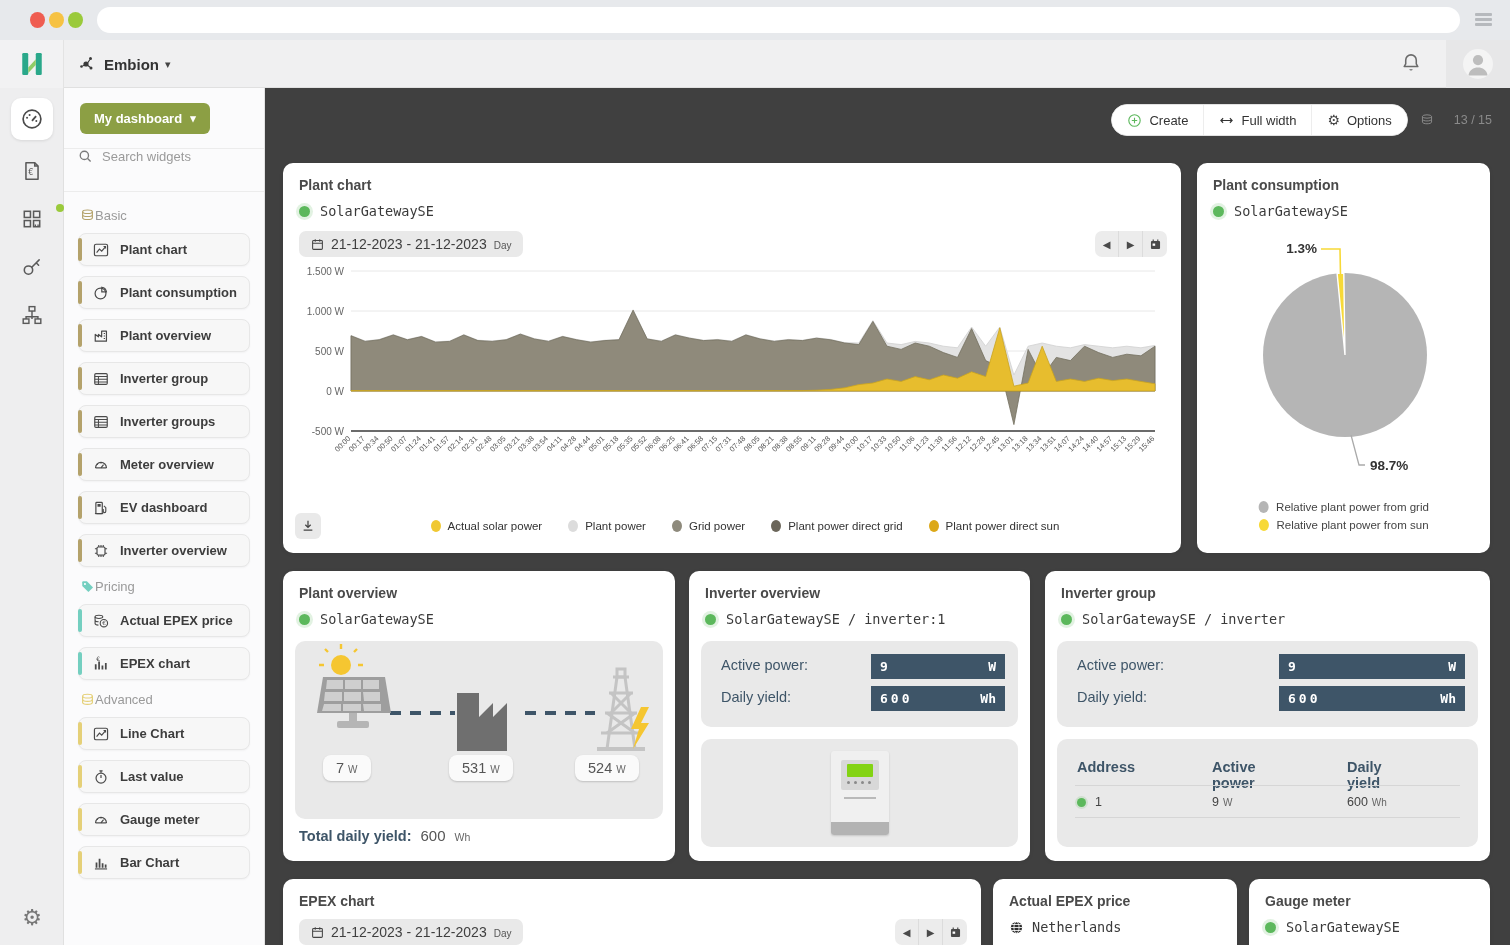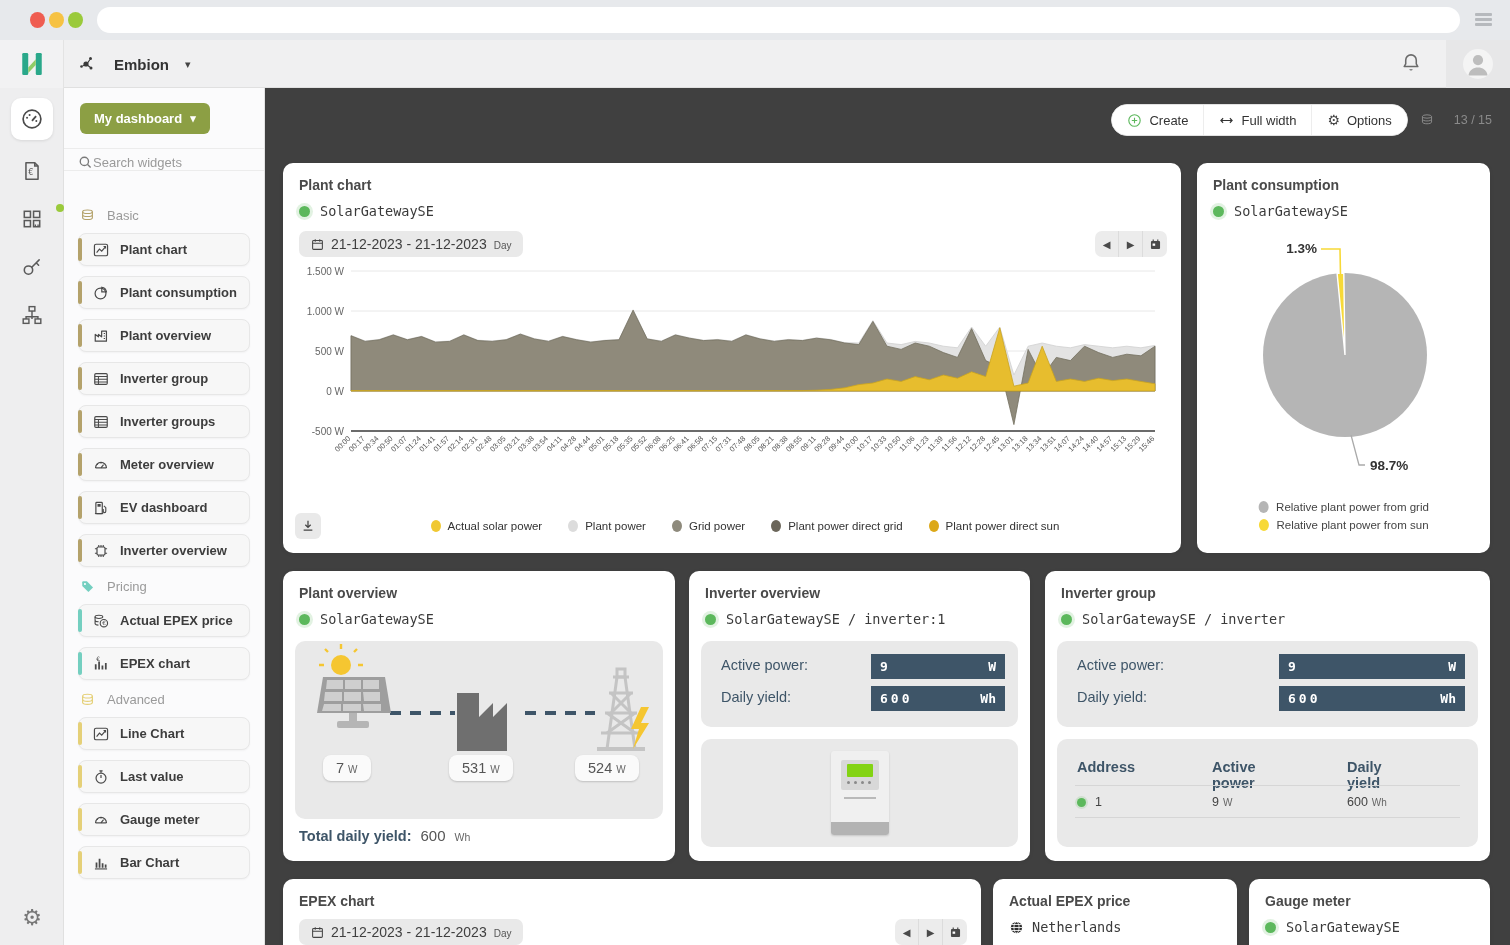--- a/index.html
+++ b/index.html
@@ -13,43 +13,43 @@
   .dot-red { left:30px; background:#ef5d51; }
   .dot-yellow { left:49px; background:#f6c243; }
   .dot-green { left:68px; background:#9aca3b; }
   .url-bar { position:absolute; left:97px; top:7px; width:1363px; height:26px; background:#ffffff; border-radius:13px; }
   .menu-icon { position:absolute; right:18px; top:13px; width:17px; }
   .menu-icon span { display:block; height:2.5px; background:#b6b9bd; margin-bottom:2.5px; border-radius:1px; }
 
   
   .app-header { position:absolute; left:0; top:40px; width:1510px; height:48px; background:#f0f0f1; border-bottom:1px solid #e0e0e0; }
   .logo-cell { position:absolute; left:0; top:0; width:64px; height:48px; border-right:1px solid #e3e3e3; display:flex; align-items:center; justify-content:center; background:#f2f2f3; }
-  .org-row { position:absolute; left:78px; top:0; height:48px; display:flex; align-items:center; gap:16px; }
+  .org-row { position:absolute; left:78px; top:0; height:48px; display:flex; align-items:center; gap:6px; }
   .org-name { font-size:15px; font-weight:bold; color:#333; }
   .chev { font-size:11px; color:#444; }
   .bell-btn { position:absolute; right:86px; top:12px; width:24px; height:24px; color:#555; }
   .avatar-cell { position:absolute; right:0; top:0; width:64px; height:48px; background:#e7e7e8; display:flex; align-items:center; justify-content:center; }
   .avatar { width:30px; height:30px; border-radius:50%; background:#f4f4f4; overflow:hidden; }
 
   
   .nav-rail { position:absolute; left:0; top:88px; width:64px; height:857px; background:#eeeeef; border-right:1px solid #e0e0e0; }
   .rail-item { position:absolute; left:11px; width:42px; height:42px; display:flex; align-items:center; justify-content:center; color:#5a5a5a; border-radius:10px; }
   .rail-item.active { background:#ffffff; box-shadow:0 1px 3px rgba(0,0,0,.10); }
   .rail-dot { position:absolute; left:56px; top:116px; width:8px; height:8px; border-radius:50%; background:#9aca3b; }
   .rail-gear { position:absolute; left:0; bottom:14px; width:64px; text-align:center; font-size:22px; color:#777; }
 
   
   .sidebar { position:absolute; left:64px; top:88px; width:201px; height:857px; background:#fbfbfc; border-right:1px solid #e3e3e3; }
   .dash-btn { position:absolute; left:16px; top:15px; height:31px; padding:0 14px; background:#8c9f44; color:#fff; font-weight:bold; font-size:13px; border:none; border-radius:6px; display:flex; align-items:center; gap:8px; cursor:pointer; font-family:inherit; }
   .dash-btn .chev { color:#fff; }
-  .search-row { position:absolute; left:0; top:60px; width:100%; height:23px; border-top:1px solid #ececec; border-bottom:1px solid #ececec; display:flex; align-items:flex-end; padding:0 14px; color:#888; }
+  .search-row { position:absolute; left:0; top:60px; width:100%; height:44px; border-top:1px solid #ececec; border-bottom:1px solid #ececec; display:flex; align-items:flex-start; padding:0 14px; gap:9px; color:#888; }
   .search-row input { border:none; outline:none; background:transparent; font-size:13px; color:#444; width:140px; font-family:inherit; }
   .search-row input::placeholder { color:#9a9a9a; }
   .widget-list { position:absolute; left:0; top:100px; width:100%; bottom:0; padding:8px 14px; overflow:hidden; }
-  .section-head { display:flex; align-items:center; gap:12px; color:#9a9a9a; font-size:13px; margin:12px 2px 10px; }
+  .section-head { display:flex; align-items:center; gap:0; color:#9a9a9a; font-size:13px; margin:12px 2px 10px; }
   .widget-card { position:relative; height:33px; background:#f7f7f7; border:1px solid #e7e7e7; border-radius:8px; margin-bottom:10px; display:flex; align-items:center; gap:11px; padding:0 10px 0 14px; cursor:pointer; box-shadow:0 1px 2px rgba(0,0,0,.04); }
   .widget-card .accent { position:absolute; left:-1px; top:4px; bottom:4px; width:4px; border-radius:4px; }
   .widget-card .wlabel { font-size:13px; font-weight:bold; color:#3d3d3d; }
   .widget-card .wicon { color:#4a4a4a; }
 
   
   .content { position:absolute; left:265px; top:88px; width:1245px; height:857px; background:#404040; overflow:hidden; }
   .content-toolbar { position:absolute; right:18px; top:16px; display:flex; align-items:center; gap:12px; }
   .btn-group { display:flex; background:#fff; border:1px solid #e2e2e2; border-radius:17px; overflow:hidden; }
   .tb-btn { display:flex; align-items:center; gap:7px; padding:7px 15px; font-size:13px; color:#333; background:#fff; border:none; border-right:1px solid #ededed; cursor:pointer; font-family:inherit; }

